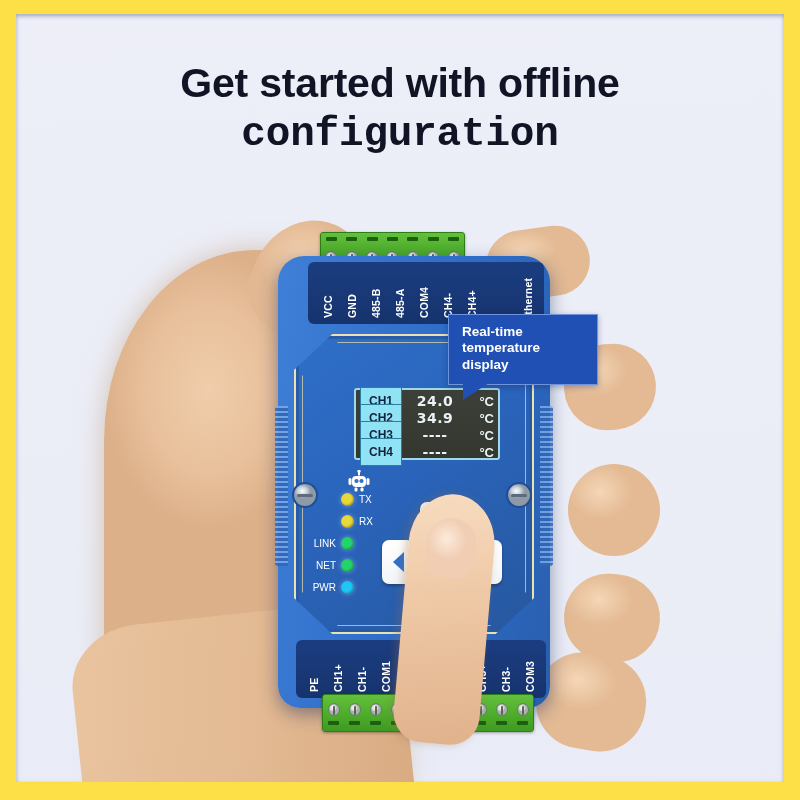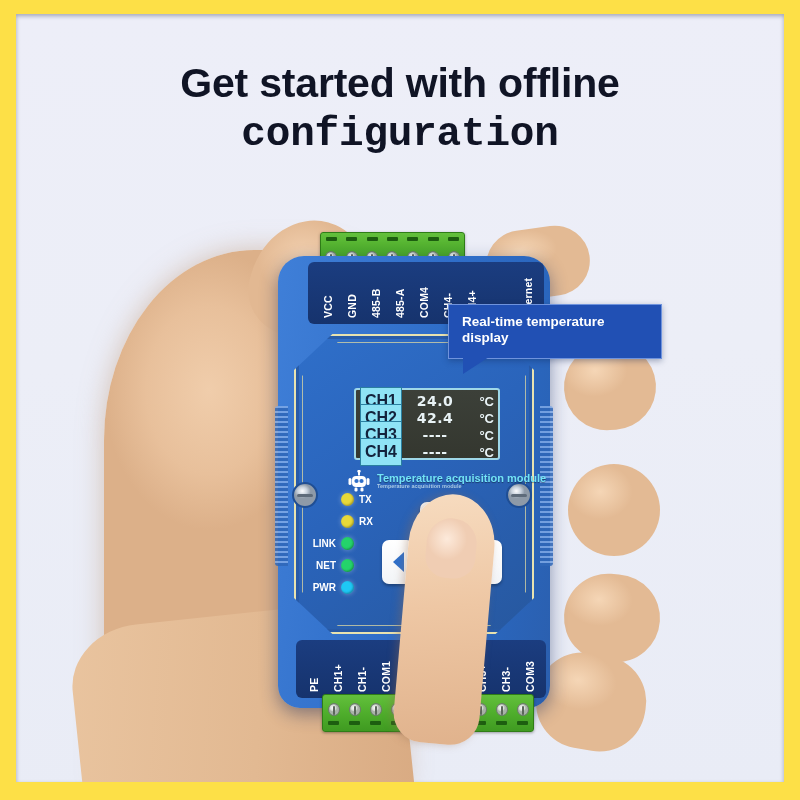--- a/index.html
+++ b/index.html
@@ -206,21 +206,21 @@
     z-index: 6;
   }
   .lcdrow {
     display: flex; align-items: center;
     height: 16px; margin-bottom: 1px;
   }
   .chbadge {
     width: 42px; height: 28px;
     background: #8fe3f5;
     color: #13223c;
-    font-size: 16px; font-weight: bold;
+    font-size: 12px; font-weight: bold;
     display: flex; align-items: center; justify-content: center;
     border: 1px solid #2a7fa0;
     line-height: 1;
   }
   .lcdval {
     flex: 1; text-align: center;
     color: #e9f3f6; font-size: 14px; font-weight: bold;
     font-family: "DejaVu Sans", sans-serif;
     letter-spacing: .5px;
   }
@@ -248,21 +248,21 @@
     white-space: nowrap; opacity: .9;
   }
 
   
   #leds { position: absolute; left: 28px; top: 232px; z-index: 6; }
   .ledrow {
     display: flex; align-items: center; gap: 5px;
     height: 22px;
   }
   .ledlabel {
-    color: #fff; font-size: 10px; font-weight: bold;
+    color: #fff; font-size: 10px; font-weight: normal;
     width: 30px; text-align: right;
   }
   .ledlabel.after { text-align: left; }
   .leddot {
     width: 13px; height: 13px; border-radius: 50%;
     box-shadow: inset -1px -1px 2px rgba(0,0,0,.3), 0 0 5px rgba(255,255,255,.35);
     flex: none;
   }
 
   
@@ -287,21 +287,21 @@
   .callout {
     position: absolute;
     z-index: 60;
     padding: 9px 13px 11px;
     line-height: 1.22;
     font-weight: bold;
     font-size: 13.5px;
     box-shadow: 0 2px 6px rgba(15,35,80,.35);
   }
   #callout-display {
-    left: 432px; top: 290px; width: 214px;
+    left: 432px; top: 300px; width: 150px;
     background: #2150b4;
     color: #ffffff;
     border: 1px solid #6f93dd;
   }
   #callout-display::after {
     content: "";
     position: absolute; left: 14px; bottom: -16px;
     width: 0; height: 0;
     border-left: 0 solid transparent;
     border-right: 26px solid transparent;
@@ -388,21 +388,21 @@
         <div class="mscrew" id="ms-r"></div>
 
         <div id="lcd">
           <div class="lcdrow">
             <div class="chbadge">CH1</div>
             <div class="lcdval">24.0</div>
             <div class="lcdunit">°C</div>
           </div>
           <div class="lcdrow">
             <div class="chbadge">CH2</div>
-            <div class="lcdval">42.4</div>
+            <div class="lcdval">34.9</div>
             <div class="lcdunit">°C</div>
           </div>
           <div class="lcdrow">
             <div class="chbadge">CH3</div>
             <div class="lcdval">----</div>
             <div class="lcdunit">°C</div>
           </div>
           <div class="lcdrow">
             <div class="chbadge">CH4</div>
             <div class="lcdval">----</div>
@@ -415,24 +415,20 @@
             <rect x="6" y="6" width="14" height="11" rx="4" fill="#ffffff"></rect>
             <circle cx="10.5" cy="11" r="2.1" fill="#2f6fc9"></circle>
             <circle cx="15.5" cy="11" r="2.1" fill="#2f6fc9"></circle>
             <rect x="12" y="1.5" width="2" height="4" fill="#ffffff"></rect>
             <circle cx="13" cy="1.2" r="1.6" fill="#ffffff"></circle>
             <rect x="2.5" y="8" width="3" height="7" rx="1.5" fill="#ffffff"></rect>
             <rect x="20.5" y="8" width="3" height="7" rx="1.5" fill="#ffffff"></rect>
             <rect x="8.5" y="17.5" width="3" height="4" rx="1.2" fill="#ffffff"></rect>
             <rect x="14.5" y="17.5" width="3" height="4" rx="1.2" fill="#ffffff"></rect>
           </svg>
-          <div id="brandtext">
-            <div id="brand-main">Temperature acquisition module</div>
-            <div id="brand-sub">Temperature acquisition module</div>
-          </div>
         </div>
 
         <div id="leds">
           <div class="ledrow">
             <span class="ledlabel" style="visibility:hidden">TX</span>
             <span class="leddot" style="background:#e8d93a"></span>
             <span class="ledlabel after">TX</span>
           </div>
           <div class="ledrow">
             <span class="ledlabel" style="visibility:hidden">RX</span>

